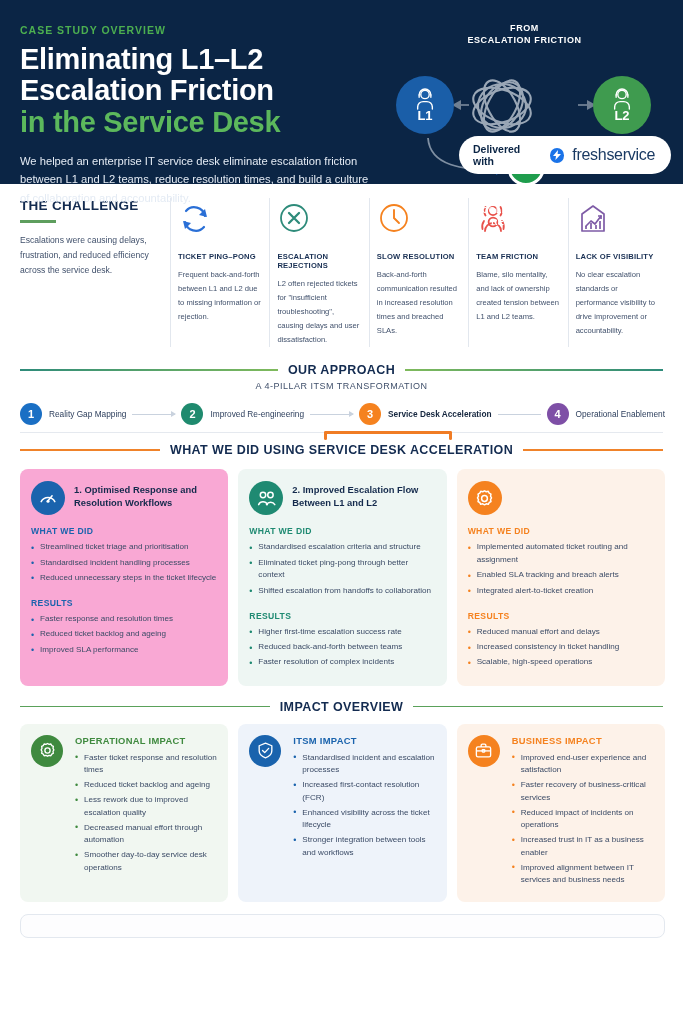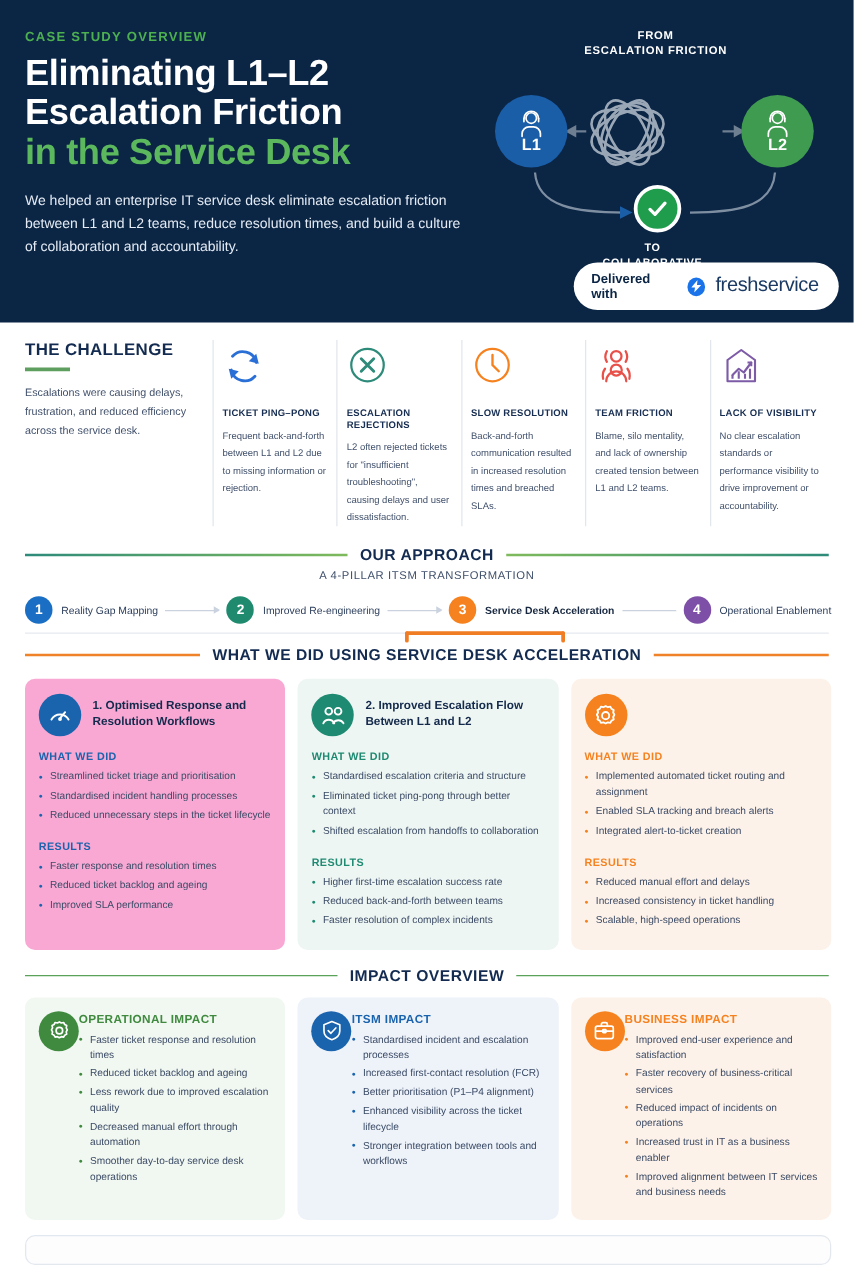--- a/index.html
+++ b/index.html
@@ -7,21 +7,21 @@
     width: 683px; height: 1024px;
     background: #ffffff;
     font-family: "Liberation Sans", sans-serif;
     overflow: hidden;
   }
   .page { width: 683px; height: 1024px; position: relative; background:#fff; }
 
   
   .hero {
     background: #0b2545;
-    height: 258px;
+    height: 184px;
     padding: 20px 18px 0 20px;
     display: flex;
     position: relative;
   }
   .hero-left { width: 372px; padding-top: 4px; }
   .eyebrow {
     color: #4caf50; font-size: 10.5px; font-weight: bold;
     letter-spacing: 1.0px; margin-bottom: 8px;
   }
   .hero-title { font-size: 29px; line-height: 1.08; font-weight: bold; color:#ffffff; letter-spacing:-0.3px;}
@@ -116,21 +116,21 @@
     display:flex; align-items:center; justify-content:center; }
   .card-title { font-size:9.4px; font-weight:bold; color:#142a4c; line-height:1.35; padding-top:3px;}
   .card-sec { font-size:8.6px; font-weight:bold; letter-spacing:0.35px; margin:4px 0 5px 0; }
   ul.bul { list-style:none; }
   ul.bul li { font-size:8.1px; color:#3b4b66; line-height:1.58; padding-left:9px; position:relative; margin-bottom:2.5px;}
   ul.bul li::before { content:'•'; position:absolute; left:0; top:-0.5px; font-size:9px; }
   .gap { height:7px; }
 
   
   .impacts { display:flex; gap:10px; padding: 6px 18px 0 20px; }
-  .icard { flex:1; border-radius:8px; padding:11px 11px 12px 11px; display:flex; gap:0; }
+  .icard { flex:1; border-radius:8px; padding:11px 11px 12px 11px; display:flex; gap:12px; }
   .icard-ic { width:32px; height:32px; border-radius:50%; flex:0 0 32px;
     display:flex; align-items:center; justify-content:center; }
   .icard-title { font-size:9.4px; font-weight:bold; letter-spacing:0.3px; margin-bottom:6px; }
   .icard ul.bul li { font-size:8.1px; line-height:1.55; }
 
   
   .footer {
     margin: 12px 18px 0 20px; border:1px solid #e3e8ef; border-radius:8px;
     padding: 11px 16px; display:flex; align-items:center; gap:16px; background:#fdfdfe;
   }
@@ -474,21 +474,20 @@
             <path d="M12 2.8 L20 6 v6.4 c0 5-3.6 7.4-8 8.8 -4.4-1.4-8-3.8-8-8.8 V6 Z"></path>
             <path d="M8.3 12 L11 14.7 L16 9.3"></path>
           </g>
         </svg>
       </div>
       <div style="flex:1">
         <div class="icard-title" style="color:#1a63ad" data-name="impact-card-title">ITSM IMPACT</div>
         <ul class="bul" data-name="impact-card-list">
           <li data-name="list-item" style="color: rgb(59, 75, 102);">Standardised incident and escalation processes</li>
           <li data-name="list-item" style="color: rgb(59, 75, 102);">Increased first-contact resolution (FCR)</li>
-          <li data-name="list-item" style="color: rgb(59, 75, 102);">Better prioritisation (P1–P4 alignment)</li>
           <li data-name="list-item" style="color: rgb(59, 75, 102);">Enhanced visibility across the ticket lifecycle</li>
           <li data-name="list-item" style="color: rgb(59, 75, 102);">Stronger integration between tools and workflows</li>
         </ul>
       </div>
     </div>
 
     <div class="icard" style="background:#fdf2e9" data-name="impact-card-business">
       <div class="icard-ic" style="background:#f5821f" data-name="briefcase-icon">
         <svg width="19" height="19" viewBox="0 0 24 24">
           <g fill="none" stroke="#fff" stroke-width="1.7" stroke-linejoin="round">

